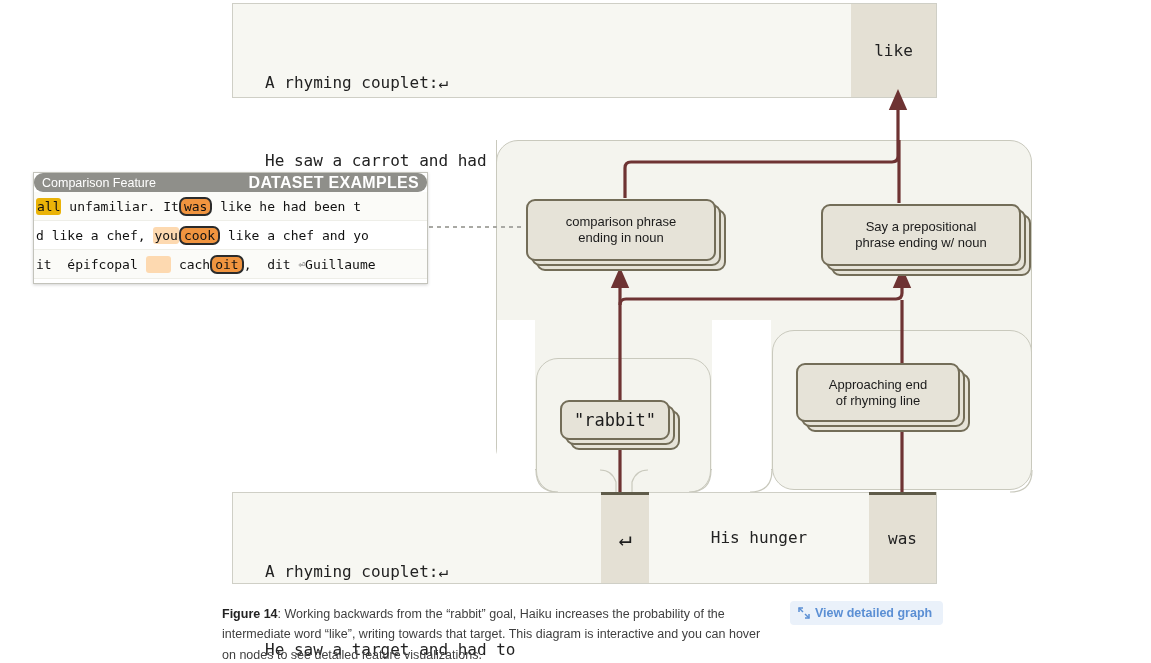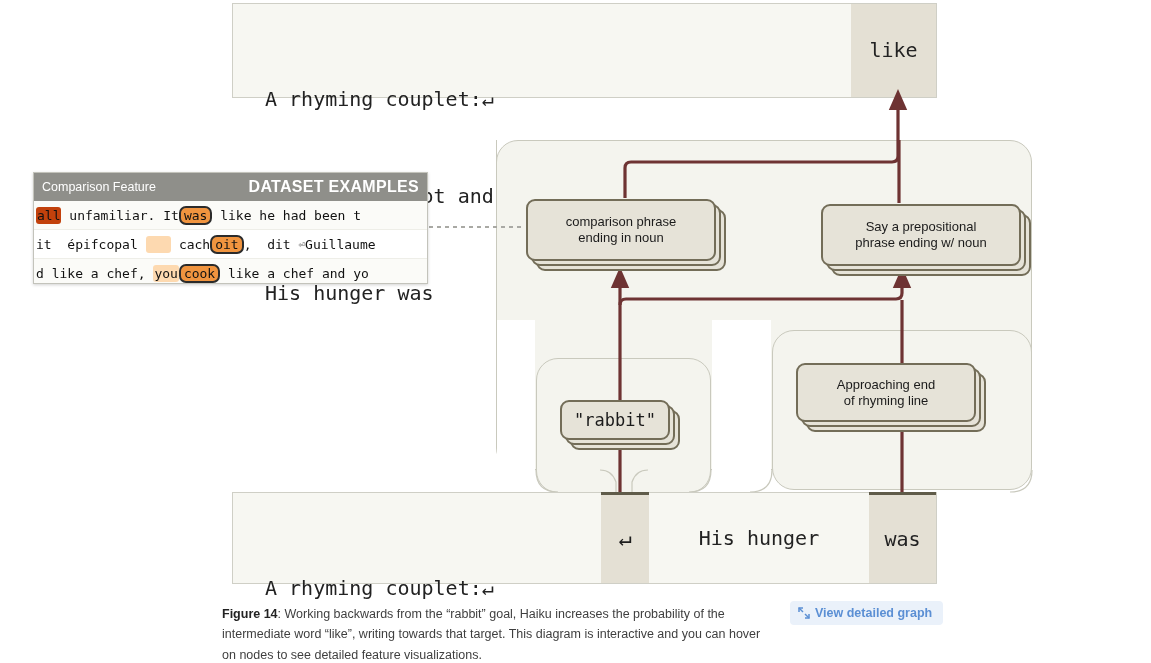--- a/index.html
+++ b/index.html
@@ -17,21 +17,21 @@
     position:absolute;
     background:#f7f7f2;
     border:1px solid #cfcfc6;
     box-sizing:border-box;
     display:flex;
     align-items:stretch;
   }
   .tok{
     box-sizing:border-box;
     font-family:"DejaVu Sans Mono","Liberation Mono",monospace;
-    font-size:20px;
+    font-size:16px;
     color:#222;
     display:flex;
     align-items:center;
     justify-content:center;
     white-space:pre;
     line-height:1.62;
   }
   .tok.ctx{
     justify-content:flex-start;
     align-items:flex-start;
@@ -92,42 +92,43 @@
   
   .featpanel{
     position:absolute;
     box-sizing:border-box;
     background:#ffffff;
     border:1px solid #c3c3bb;
     box-shadow:0 1px 3px rgba(0,0,0,.18);
     overflow:hidden;
   }
   .featpanel .fhead{
-    height:28px;
+    height:19px;
     background:#8f8f8a;
     display:flex;align-items:center;justify-content:space-between;
     padding:0 8px;
     box-sizing:border-box;
+    border-radius:9px;
   }
   .fhead .ftitle{color:#ffffff;font-size:12.5px;}
   .fhead .fsub{color:#ffffff;font-size:16px;font-weight:bold;letter-spacing:.3px;margin-left:12px;}
   .featpanel .frow{
     height:28px;
     display:flex;align-items:center;
     font-family:"DejaVu Sans Mono","Liberation Mono",monospace;
     font-size:13px;
     color:#111;
     white-space:pre;
     overflow:hidden;
     background:#fbfbf8;
     border-bottom:1px solid #eeeee8;
     padding-left:2px;
   }
   .frow:nth-child(odd){background:#ffffff;}
-  .hl-soft{background:#c2410c;border-radius:3px;padding:1px 1px;}
+  .hl-soft{background:#eab308;border-radius:3px;padding:1px 1px;}
   .hl-mid{background:#fdd9b0;border-radius:3px;padding:1px 1px;}
   .hl-strong{
     background:#f0943f;
     border:2px solid #2b2b2b;
     border-radius:7px;
     padding:0px 3px;
   }
   .ret{color:#6d6d6d;font-size:11px;}
 
   
@@ -227,21 +228,21 @@
 phrase ending w/ noun</div>
   </div>
 
   <div class="nodecard" style="left:560px;top:400px;width:110px;height:40px;">
     <div class="layer l3"></div>
     <div class="layer l2"></div>
     <div class="layer l1"></div>
     <div class="lbl mono">"rabbit"</div>
   </div>
 
-  <div class="nodecard" style="left:796px;top:363px;width:180px;height:59px;">
+  <div class="nodecard" style="left:796px;top:363px;width:164px;height:59px;">
     <div class="layer l3"></div>
     <div class="layer l2"></div>
     <div class="layer l1"></div>
     <div class="lbl" style="white-space:pre-line;">Approaching end
 of rhyming line</div>
   </div>
 
   <div class="token-strip" style="left:232px;top:492px;width:705px;height:92px;">
     <div class="tok ctx" style="width:368px;">
       <div>
@@ -254,22 +255,22 @@
     <div class="tok" style="width:220px;">His hunger</div>
     <div class="tok hl hl-top" style="width:67px;">was</div>
   </div>
 
   <div class="featpanel" style="left:33px;top:172px;width:395px;height:112px;">
     <div class="fhead">
       <span class="ftitle">Comparison Feature</span>
       <span class="fsub">DATASET EXAMPLES</span>
     </div>
     <div class="frow" id="frow0"><span class="hl-soft">all</span><span> unfamiliar. It</span><span class="hl-strong">was</span><span> like he had been t</span></div>
+    <div class="frow" id="frow1"><span>d like a chef, </span><span class="hl-mid">you</span><span class="hl-strong">cook</span><span> like a chef and yo</span></div>
     <div class="frow" id="frow2"><span>it  épifcopal </span><span class="hl-mid">   </span><span> cach</span><span class="hl-strong">oit</span><span>,  dit </span><span class="ret">⏎</span><span>Guillaume</span></div>
-    <div class="frow" id="frow1"><span>d like a chef, </span><span class="hl-mid">you</span><span class="hl-strong">cook</span><span> like a chef and yo</span></div>
   </div>
 
   <div class="caption" style="left:222px;top:604px;">
     <b>Figure 14</b><span>: Working backwards from the “rabbit” goal, Haiku increases the probability of the intermediate word “like”, writing towards that target.  This diagram is interactive and you can hover on nodes to see detailed feature visualizations.</span>
   </div>
 
   <button class="viewbtn" style="left:790px;top:601px;font-weight:bold;">
     <span>
       <svg width="12" height="12" viewBox="0 0 12 12">
         <path d="M5 1 L1 1 L1 5" fill="none" stroke="#5b8fd4" stroke-width="1.5"></path>

